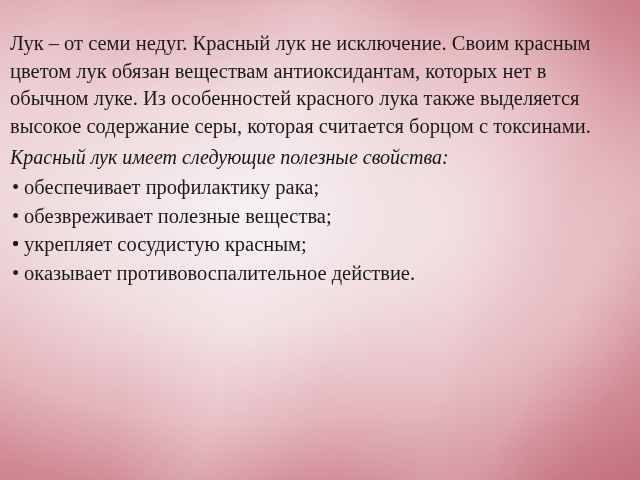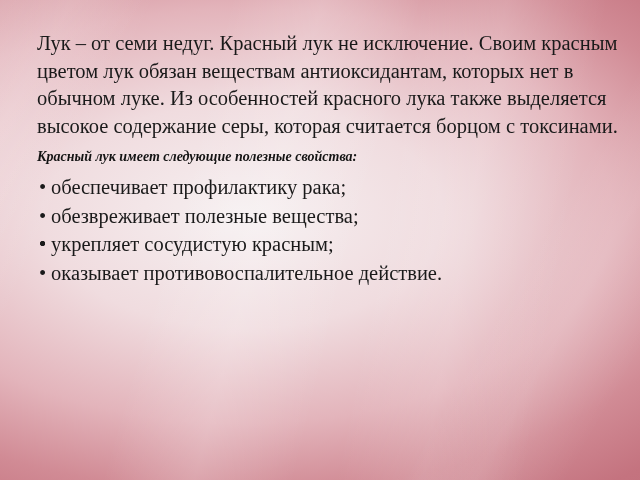--- a/index.html
+++ b/index.html
@@ -28,36 +28,36 @@
     content: "";
     position: absolute;
     inset: 0;
     background:
       linear-gradient(120deg, rgba(255,255,255,0.0) 0%, rgba(255,255,255,0.10) 8%, rgba(255,255,255,0.0) 16%),
       linear-gradient(120deg, rgba(255,255,255,0.0) 74%, rgba(255,255,255,0.12) 82%, rgba(255,255,255,0.0) 92%);
     pointer-events: none;
   }
   .content {
     position: absolute;
-    left: 37px;
+    left: 10px;
     top: 30px;
     width: 588px;
   }
   .para {
     font-size: 20.5px;
     line-height: 27.5px;
     color: #1a1a1a;
     margin: 0 0 1px 0;
     text-align: left;
   }
   .subhead {
-    font-size: 14px;
+    font-size: 20px;
     line-height: 28px;
     color: #141414;
-    font-weight: bold;
+    font-weight: normal;
     font-style: italic;
     margin: 3px 0 2px 0;
   }
   ul.bullets {
     list-style: none;
     margin: 0;
     padding: 0;
   }
   ul.bullets li {
     position: relative;

